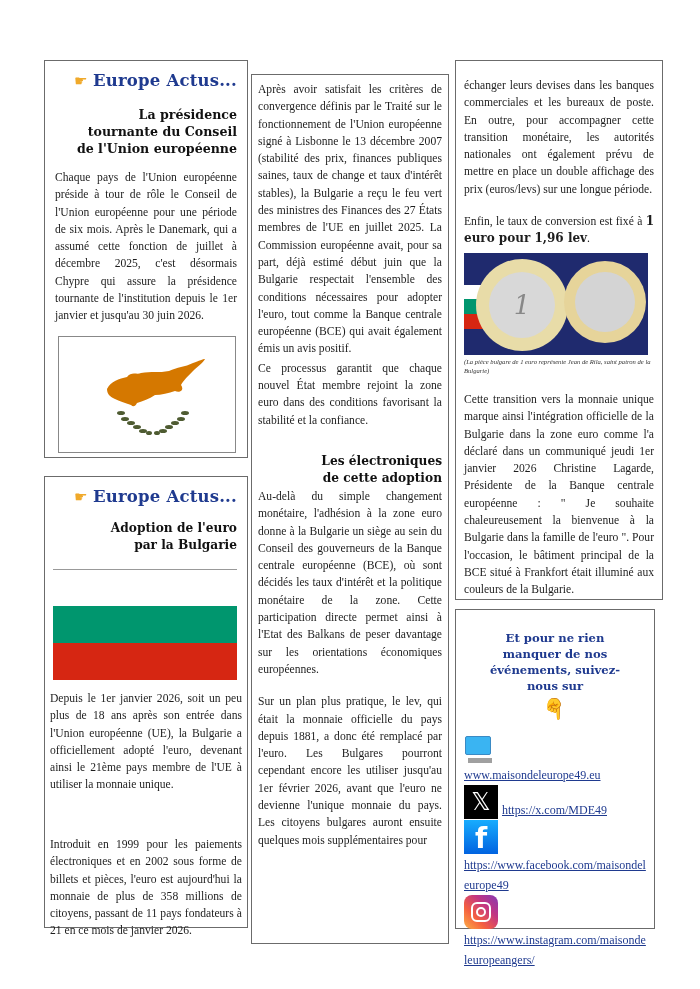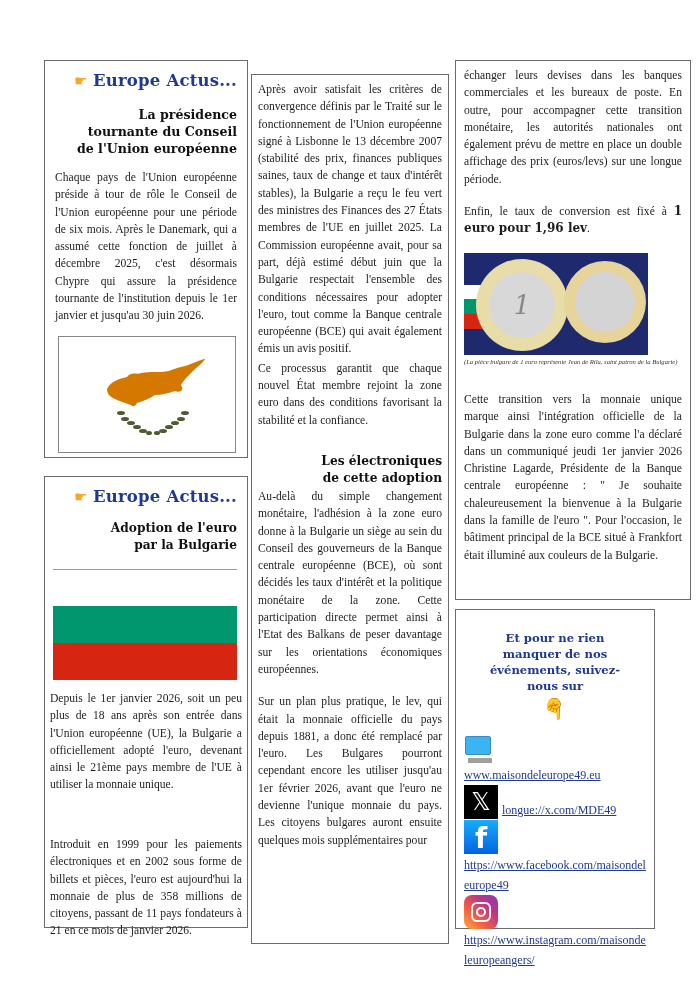--- a/index.html
+++ b/index.html
@@ -70,21 +70,21 @@
   <div class="txt">Après avoir satisfait les critères de convergence définis par le Traité sur le fonctionnement de l'Union européenne signé à Lisbonne le 13 décembre 2007 (stabilité des prix, finances publiques saines, taux de change et taux d'intérêt stables), la Bulgarie a reçu le feu vert des ministres des Finances des 27 États membres de l'UE en juillet 2025. La Commission européenne avait, pour sa part, déjà estimé début juin que la Bulgarie respectait l'ensemble des conditions nécessaires pour adopter l'euro, tout comme la Banque centrale européenne (BCE) qui avait également émis un avis positif.</div>
   <div class="txt" style="margin-top:2px;">Ce processus garantit que chaque nouvel État membre rejoint la zone euro dans des conditions favorisant la stabilité et la confiance.</div>
   <div style="margin-top:24px;">
     <div class="subtitle2">Les électroniques</div>
     <div class="subtitle2">de cette adoption</div>
   </div>
   <div class="txt" style="margin-top:1px;">Au-delà du simple changement monétaire, l'adhésion à la zone euro donne à la Bulgarie un siège au sein du Conseil des gouverneurs de la Banque centrale européenne (BCE), où sont décidés les taux d'intérêt et la politique monétaire de la zone. Cette participation directe permet ainsi à l'Etat des Balkans de peser davantage sur les orientations économiques européennes.</div>
   <div class="txt" style="margin-top:15px;">Sur un plan plus pratique, le lev, qui était la monnaie officielle du pays depuis 1881, a donc été remplacé par l'euro. Les Bulgares pourront cependant encore les utiliser jusqu'au 1er février 2026, avant que l'euro ne devienne l'unique monnaie du pays. Les citoyens bulgares auront ensuite quelques mois supplémentaires pour</div>
 </div>
 
-<div class="box" style="left:455px; top:60px; width:236px; height:540px; padding:6px 8px;">
+<div class="box" style="left:455px; top:60px; width:208px; height:540px; padding:16px 8px;">
   <div class="txt">échanger leurs devises dans les banques commerciales et les bureaux de poste. En outre, pour accompagner cette transition monétaire, les autorités nationales ont également prévu de mettre en place un double affichage des prix (euros/levs) sur une longue période.</div>
   <div class="txt" style="margin-top:15px;">
     <span>Enfin, le taux de conversion est fixé à </span><b class="rate">1 euro pour 1,96 lev</b><span>.</span>
   </div>
   <div style="position:absolute; left:8px; top:192px; width:184px; height:102px; background:#1f2a6e; overflow:hidden;">
     <div style="position:absolute; left:0; top:32px; width:20px; height:44px;">
       <div style="height:14px; background:#fff;"></div>
         <div style="height:15px; background:#00966e;"></div>
         <div style="height:15px; background:#d62612;"></div>
     </div>
@@ -106,21 +106,21 @@
   <div style="margin-top:14px;">
     <div style="width:30px; height:30px; position:relative;">
       <div style="position:absolute; left:1px; top:2px; width:26px; height:19px; background:#3ab4f2; border:1px solid #3a8ac4; border-radius:2px;"></div>
       <div style="position:absolute; left:4px; top:24px; width:24px; height:5px; background:#a0a0a0;"></div>
     </div>
     <a class="link">www.maisondeleurope49.eu</a>
   </div>
 
   <div style="display:flex; align-items:flex-end; gap:4px; margin-top:1px;">
     <div style="width:34px; height:34px; background:#000; color:#fff; font-family:'DejaVu Sans',sans-serif; font-size:24px; line-height:34px; text-align:center;">𝕏</div>
-    <a class="link">longue://x.com/MDE49</a>
+    <a class="link">https://x.com/MDE49</a>
   </div>
 
   <div style="margin-top:1px;">
     <div style="width:34px; height:34px; background:linear-gradient(#18acfe,#0163e0); color:#fff; font-family:'DejaVu Sans',sans-serif; font-weight:bold; font-size:28px; line-height:38px; text-align:center; overflow:hidden;">f</div>
     <a class="link">https://www.facebook.com/maisondeleurope49</a>
   </div>
 
   <div style="margin-top:1px;">
     <div style="width:34px; height:34px; border-radius:8px; background:linear-gradient(45deg,#fcaf45,#f56040,#c13584,#833ab4); position:relative;">
       <div style="position:absolute; left:7px; top:7px; width:20px; height:20px; border:2.5px solid #fff; border-radius:6px;"></div>

